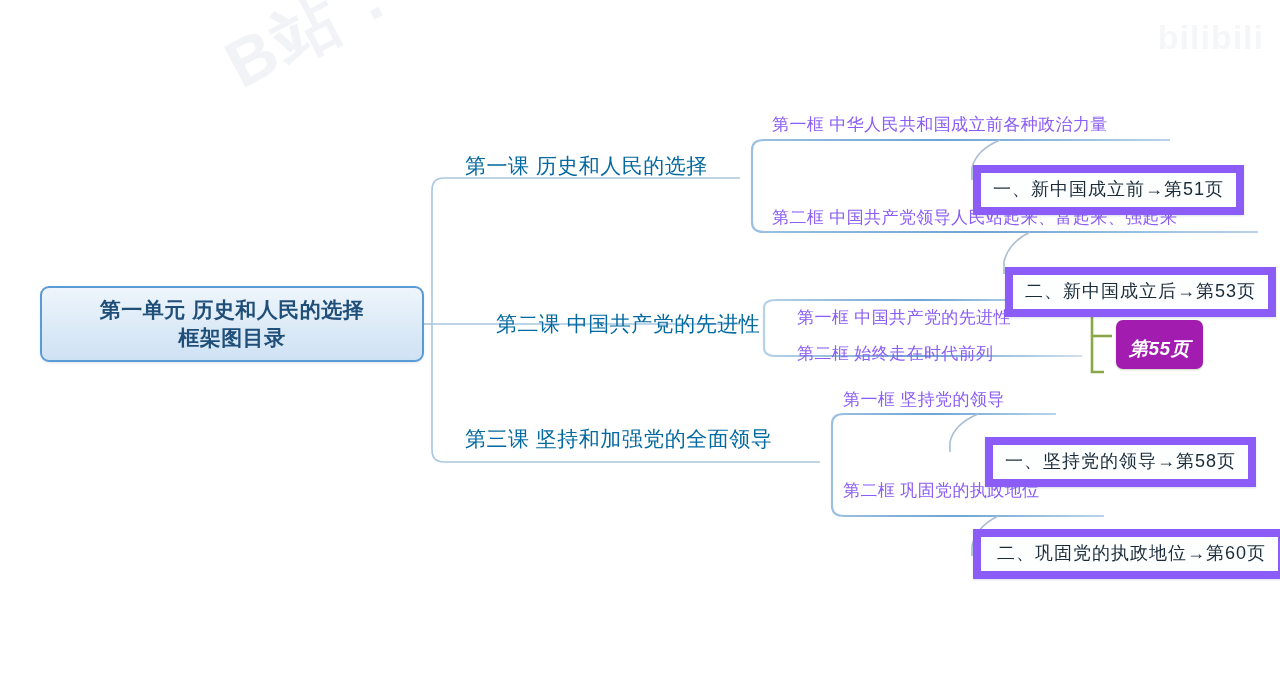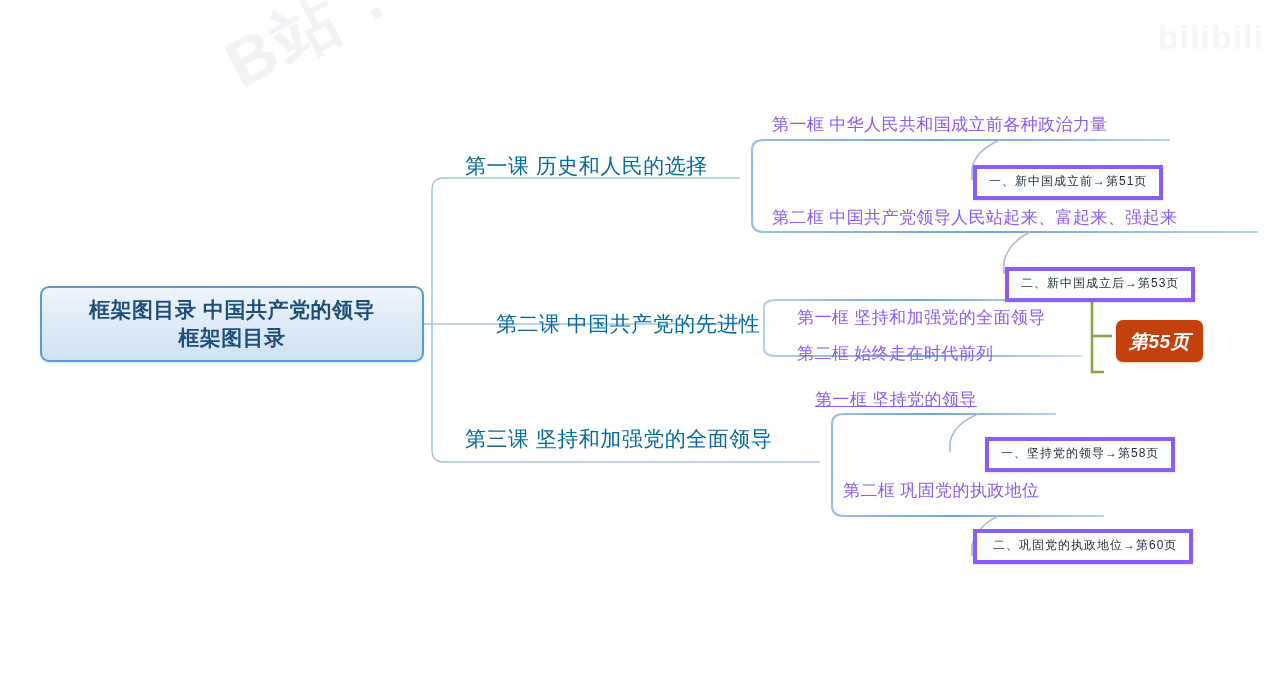--- a/index.html
+++ b/index.html
@@ -68,40 +68,40 @@
   }
   .frame{
     color:#8b5cf6;
     font-size:17px;
     letter-spacing:.4px;
   }
 
   
   .pagebox{
     box-sizing:border-box;
-    border:4px solid #8b5cf6;
+    border:8px solid #8b5cf6;
     background:#fdfefe;
     color:#1b2b3a;
-    font-size:12px;
+    font-size:18px;
     padding:4px 12px 6px 12px;
     letter-spacing:1px;
     box-shadow:0 1px 2px rgba(70,100,140,.20);
   }
 
   
   .greenchip{
     box-sizing:border-box;
-    background:#c2410c;
+    background:#a21caf;
     border-radius:7px;
     color:#ffffff;
     font-size:19px;
     font-style:italic;
     font-weight:bold;
     letter-spacing:.5px;
-    padding:9px 13px 7px 13px;
+    padding:16px 13px 7px 13px;
     box-shadow:0 1px 2px rgba(90,110,50,.3);
   }
 </style>
 </head>
 <body>
 
 <div id="stage">
 
   <div class="wm-diag" style="left:210px;top:30px;">B站：K老师高中政治</div>
   <div class="wm-bili">bilibili</div>
@@ -156,35 +156,35 @@
     </g>
 
     <g fill="none" stroke="#a9bed4" stroke-width="1.6">
       <path d="M978 414 Q954 424 950 442 L950 452"></path>
       <path d="M998 516 Q976 527 972 546 L972 556"></path>
     </g>
   </svg>
 
   <div class="node root">
     <div>
-      <span>框架图目录 中国共产党的领导</span>
+      <span>第一单元 历史和人民的选择</span>
       <span>框架图目录</span>
     </div>
   </div>
 
   <div class="node course" style="left:465px;top:152px;">第一课 历史和人民的选择</div>
   <div class="node frame" style="left:772px;top:113px;">第一框 中华人民共和国成立前各种政治力量</div>
   <div class="node frame" style="left:772px;top:206px;">第二框 中国共产党领导人民站起来、富起来、强起来</div>
   <div class="node pagebox" style="left:973px;top:165px;">一、新中国成立前→第51页</div>
   <div class="node pagebox" style="left:1005px;top:267px;">二、新中国成立后→第53页</div>
 
   <div class="node course" style="left:465px;top:310px;margin-left:31px;">第二课 中国共产党的先进性</div>
-  <div class="node frame" style="left:797px;top:306px;">第一框 坚持和加强党的全面领导</div>
+  <div class="node frame" style="left:797px;top:306px;">第一框 中国共产党的先进性</div>
   <div class="node frame" style="left:797px;top:342px;">第二框 始终走在时代前列</div>
   <div class="node greenchip" style="left:1116px;top:320px;">第55页</div>
 
   <div class="node course" style="left:465px;top:425px;">第三课 坚持和加强党的全面领导</div>
-  <div class="node frame" style="left:815px;top:388px;text-decoration:underline;">第一框 坚持党的领导</div>
+  <div class="node frame" style="left:843px;top:388px;">第一框 坚持党的领导</div>
   <div class="node frame" style="left:843px;top:479px;">第二框 巩固党的执政地位</div>
   <div class="node pagebox" style="left:951px;top:437px;margin-left:34px;">一、坚持党的领导→第58页</div>
   <div class="node pagebox" style="left:973px;top:529px;padding-left:16px;">二、巩固党的执政地位→第60页</div>
 
 </div>
 
 </body></html>

